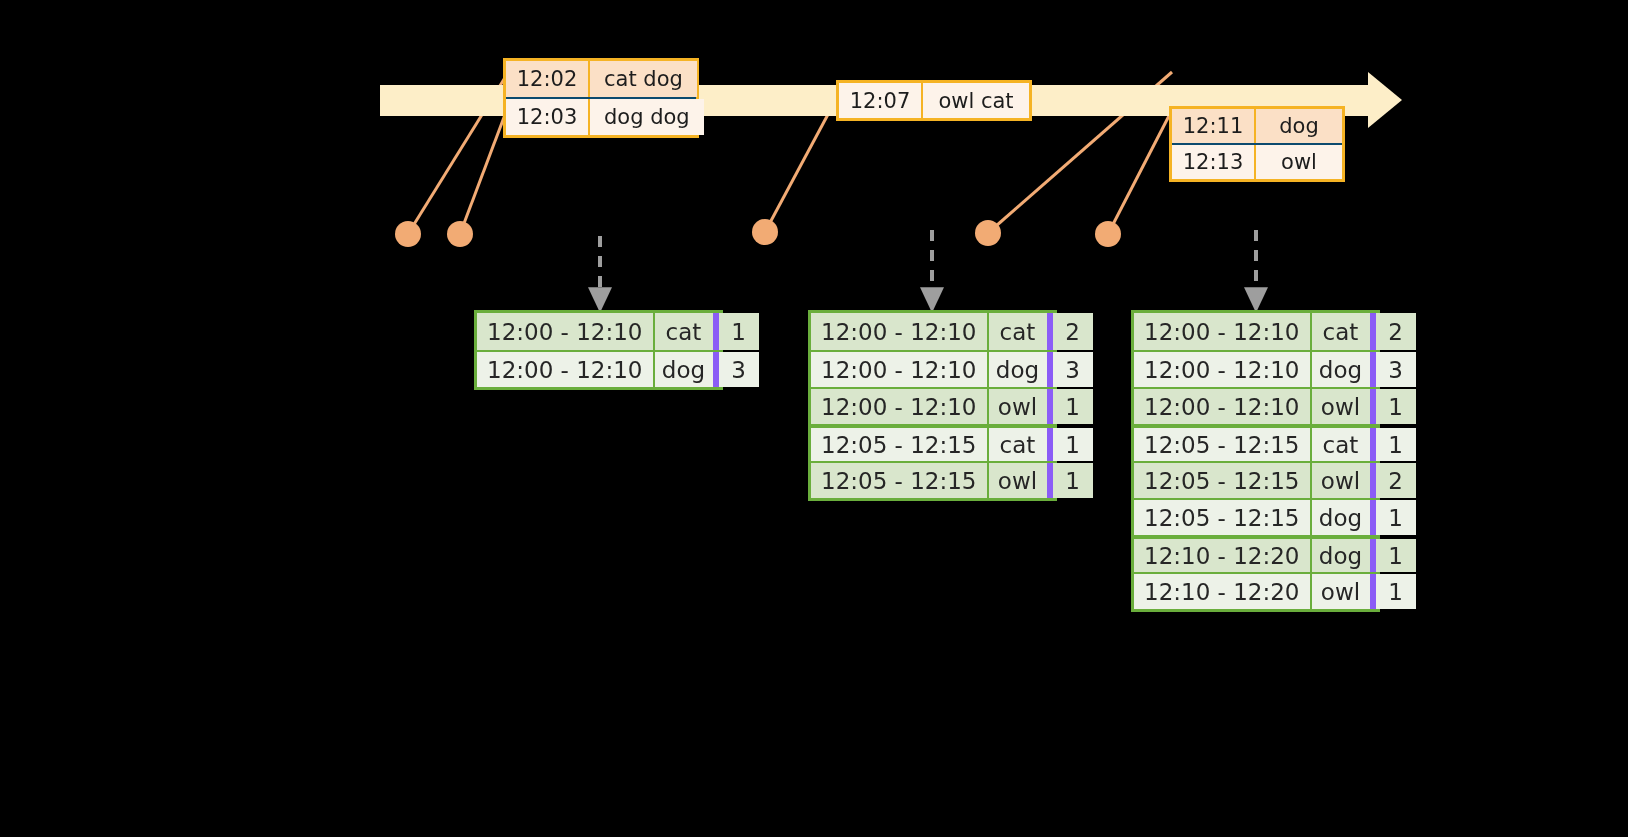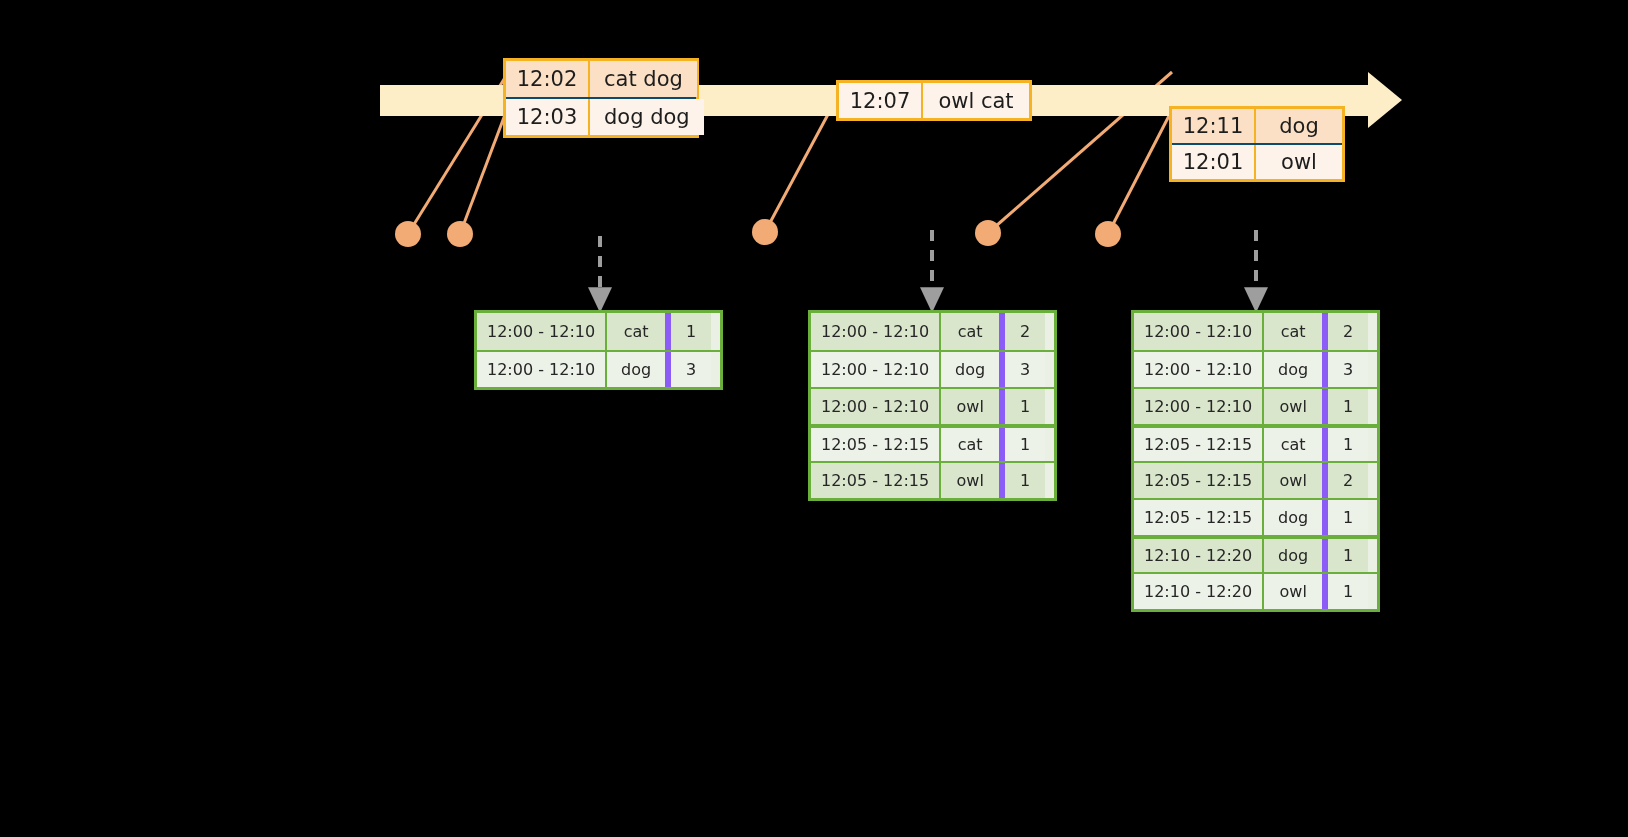--- a/index.html
+++ b/index.html
@@ -99,21 +99,21 @@
     display: flex;
     height: 37px;
     box-sizing: border-box;
   }
   .res-row + .res-row { border-top: 2px solid #6aae3c; }
   .res-row.grp-end + .res-row { border-top: 4px solid #6aae3c; }
   .res-cell {
     display: flex;
     align-items: center;
     justify-content: center;
-    font-size: 16px;
+    font-size: 23px;
     color: #262626;
     box-sizing: border-box;
     white-space: nowrap;
   }
   .res-row.shade .res-cell { background: #d9e6cc; }
   .res-row.plain .res-cell { background: #edf2e8; }
   .res-win {
     flex: 0 0 auto;
     border-right: 2px solid #6aae3c;
     padding: 0 10px;
@@ -173,21 +173,21 @@
       <div class="ev-cell ev-vals">owl cat</div>
     </div>
   </div>
 
   <div class="event-box" style="left:1169px; top:58px; width:176px; height:76px;margin-top:48px;">
     <div class="event-row shade">
       <div class="ev-cell ev-time">12:11</div>
       <div class="ev-cell ev-vals">dog</div>
     </div>
     <div class="event-row">
-      <div class="ev-cell ev-time">12:01</div>
+      <div class="ev-cell ev-time">12:13</div>
       <div class="ev-cell ev-vals">owl</div>
     </div>
   </div>
 
   <div class="event-dot" style="left:395px; top:221px;"></div>
   <div class="event-dot" style="left:447px; top:221px;"></div>
   <div class="event-dot" style="left:752px; top:219px;"></div>
   <div class="event-dot" style="left:975px; top:220px;"></div>
   <div class="event-dot" style="left:1095px; top:221px;"></div>
 

